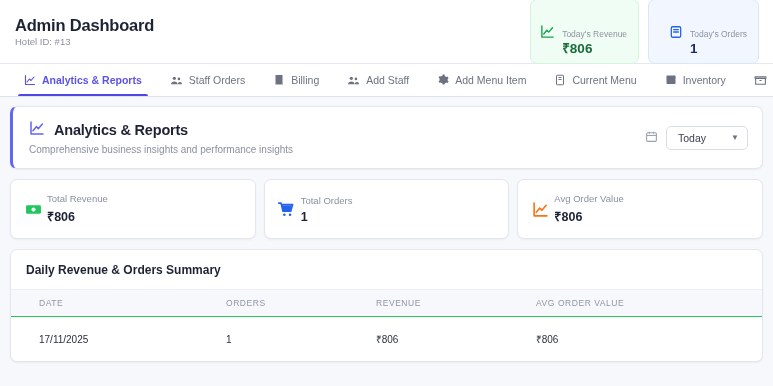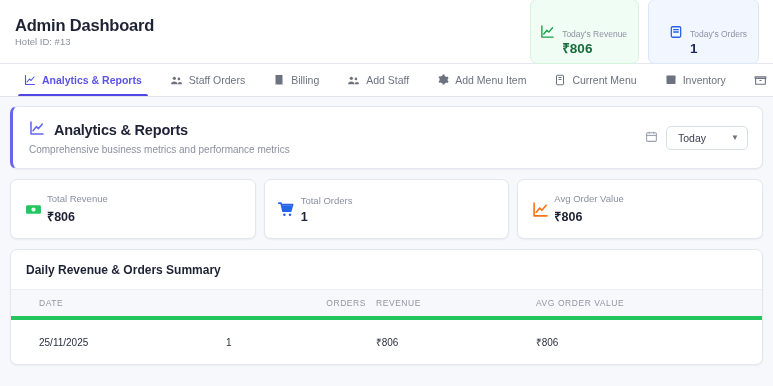--- a/index.html
+++ b/index.html
@@ -154,38 +154,38 @@
 
   
   .table-card { padding: 0; overflow: hidden; }
   .table-title {
     font-size: 12px;
     font-weight: bold;
     color: #1e2235;
     padding: 13px 15px 12px 15px;
   }
   table { width: 100%; border-collapse: collapse; }
-  thead tr { background: #f7f8fb; border-top: 1px solid #eceff5; border-bottom: 4px solid #22c55e; }
+  thead tr { background: #f7f8fb; border-top: 1px solid #eceff5; border-bottom: 1px solid #22c55e; }
   th {
     text-align: left;
     font-size: 8.5px;
     font-weight: normal;
     letter-spacing: 0.55px;
     color: #9095a5;
     padding: 8px 10px 8px 0;
     text-transform: uppercase;
   }
   td {
     font-size: 10px;
     color: #2b3040;
     padding: 15px 10px 15px 0;
   }
   th:first-child, td:first-child { padding-left: 28px; }
   .col-date { width: 215px; }
-  .col-orders { width: 150px; text-align: right; }
+  .col-orders { width: 150px; }
   .col-revenue { width: 160px; }
 </style>
 </head>
 <body>
 
 <div class="topbar">
   <div class="title-block">
     <div class="app-title">Admin Dashboard</div>
     <div class="app-subtitle">Hotel ID: #13</div>
   </div>
@@ -316,21 +316,21 @@
     <div class="section-head-left">
       <div class="section-title-row">
         <span>
           <svg width="16" height="16" viewBox="0 0 24 24" fill="none" stroke="#6366f1" stroke-width="2.3" stroke-linecap="round" stroke-linejoin="round">
             <polyline points="3,3 3,21 21,21"></polyline>
               <polyline points="6,16 11,10 14,13 20,6"></polyline>
           </svg>
         </span>
         <span class="section-title">Analytics &amp; Reports</span>
       </div>
-      <div class="section-sub">Comprehensive business metrics and performance metrics</div>
+      <div class="section-sub">Comprehensive business insights and performance insights</div>
     </div>
 
     <div class="range-picker">
       <span>
         <svg width="13" height="13" viewBox="0 0 24 24" fill="none" stroke="#9aa0b0" stroke-width="2">
           <rect x="3" y="5" width="18" height="16" rx="2"></rect>
           <line x1="3" y1="10" x2="21" y2="10"></line>
           <line x1="8" y1="3" x2="8" y2="7"></line>
             <line x1="16" y1="3" x2="16" y2="7"></line>
         </svg>
@@ -394,21 +394,21 @@
       <thead>
         <tr>
           <th class="col-date">DATE</th>
           <th class="col-orders">ORDERS</th>
           <th class="col-revenue">REVENUE</th>
           <th>AVG ORDER VALUE</th>
         </tr>
       </thead>
       <tbody>
         <tr>
-          <td>25/11/2025</td>
+          <td>17/11/2025</td>
           <td>1</td>
           <td>₹806</td>
           <td>₹806</td>
         </tr>
       </tbody>
     </table>
   </div>
 
 </div>
 

